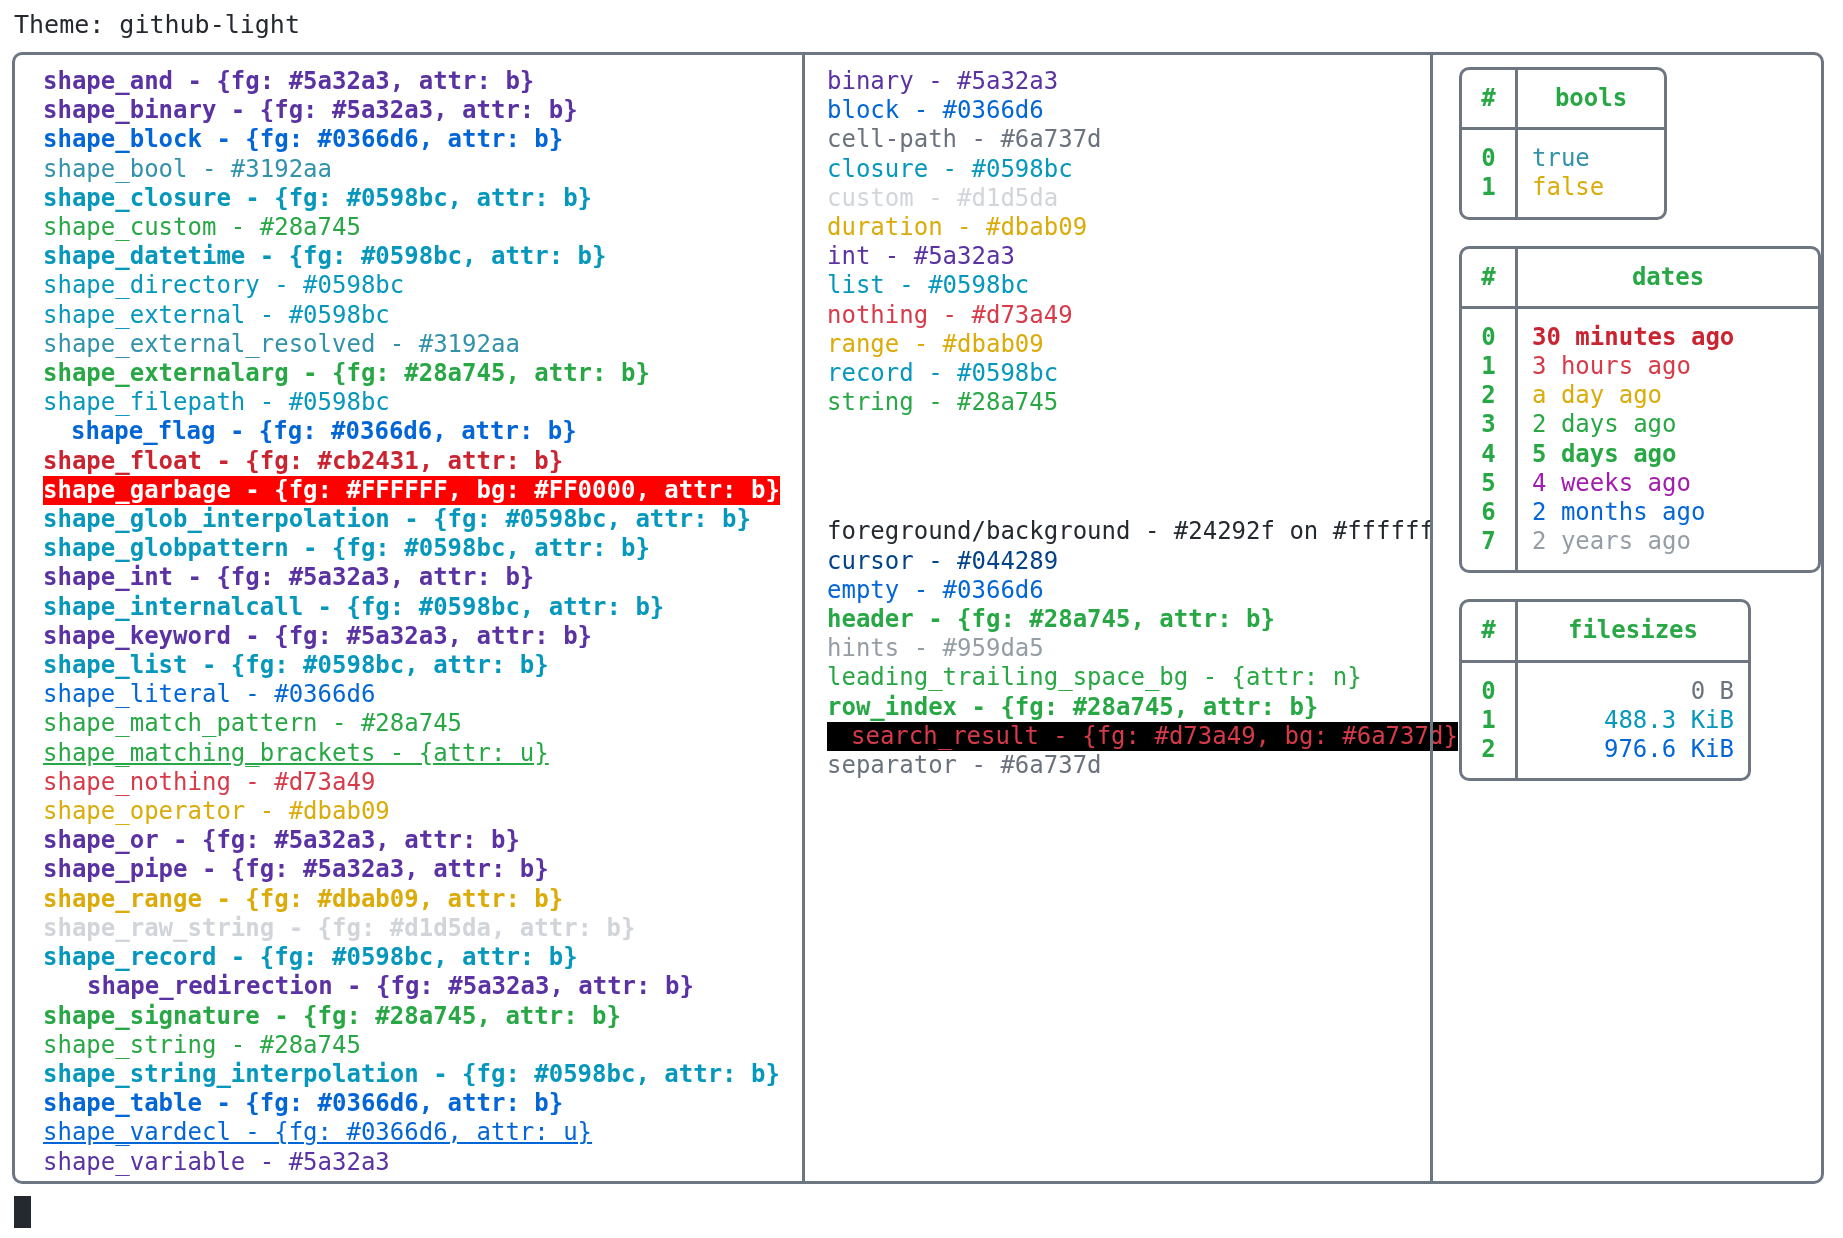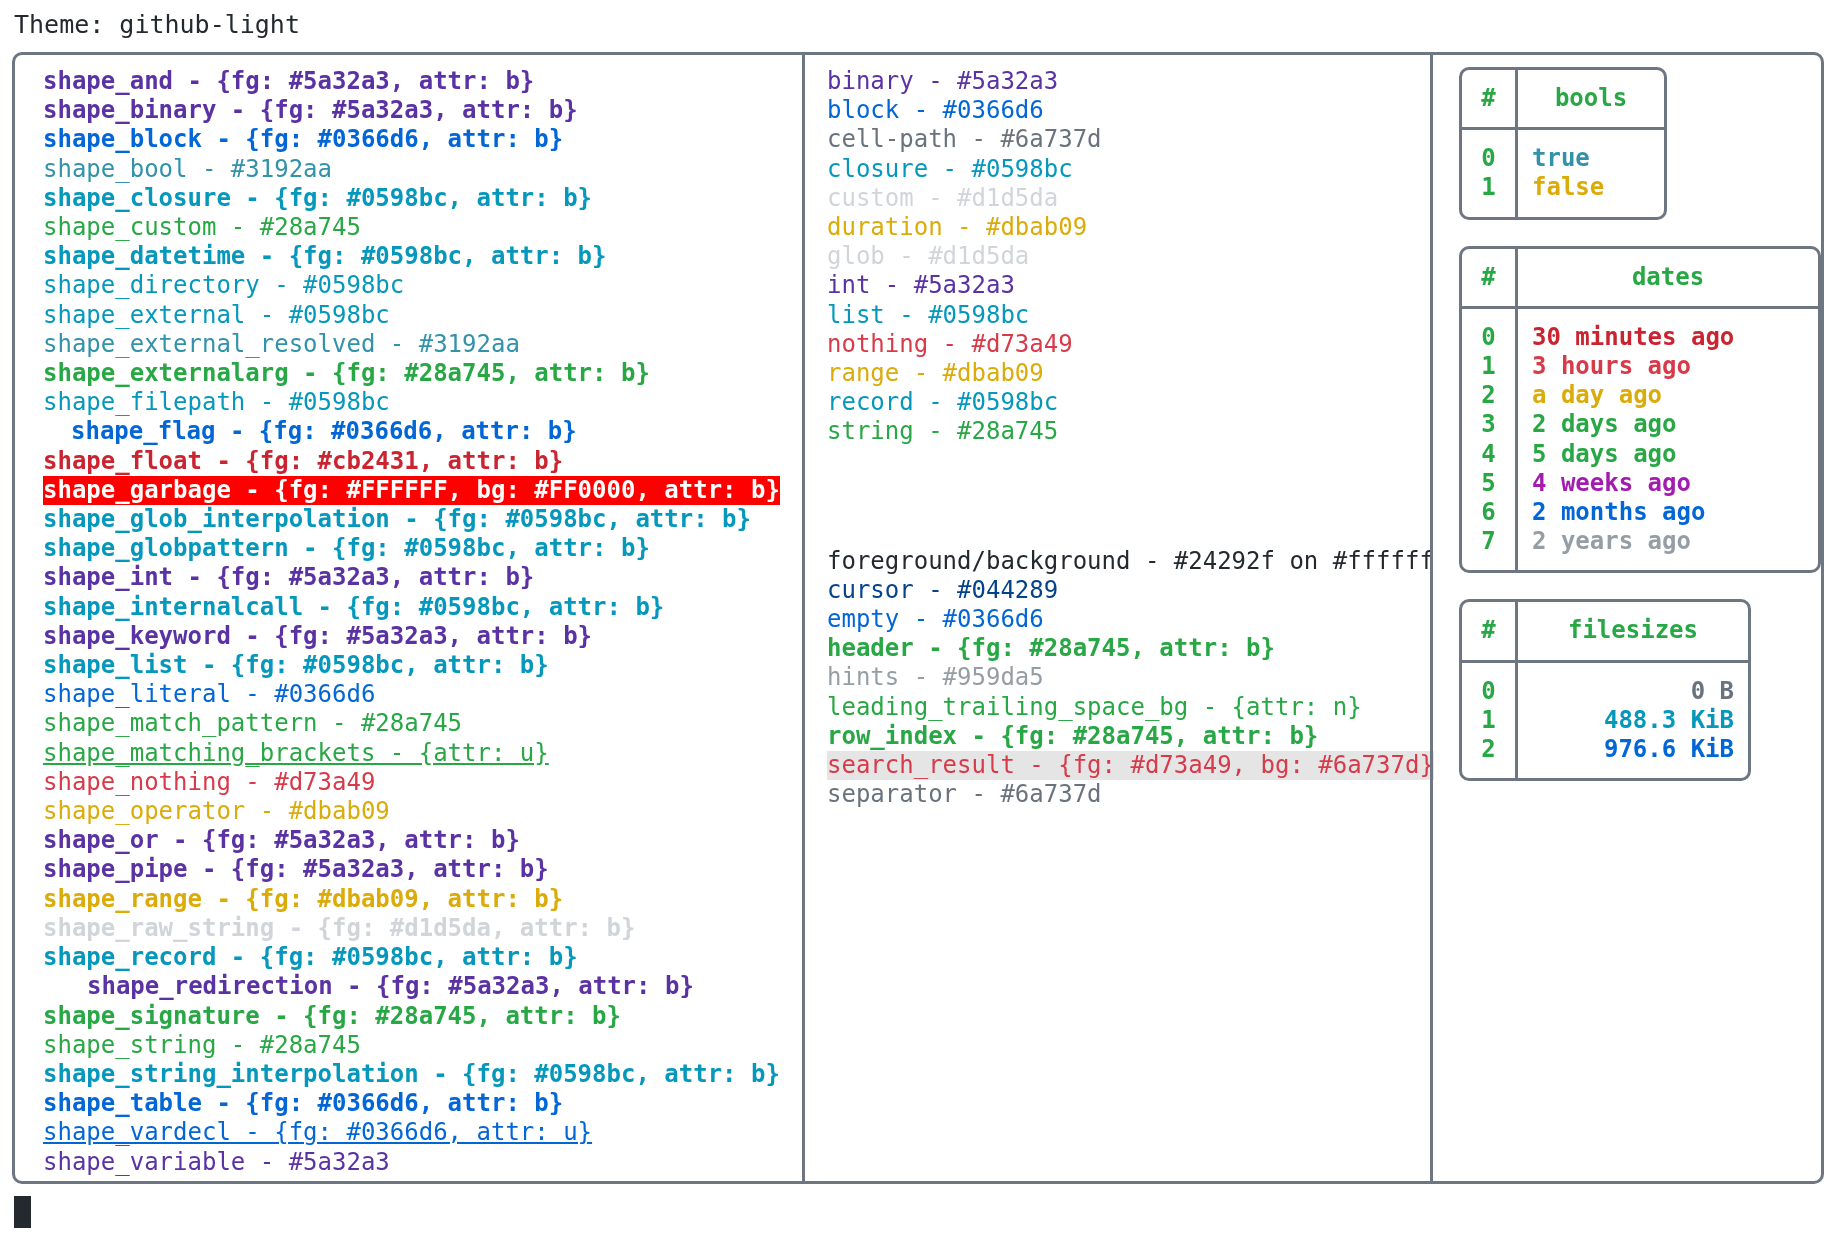--- a/index.html
+++ b/index.html
@@ -74,21 +74,20 @@
   }
   .mt-head, .mt-body { display: block; }
   .mt-row { display: flex; }
   .mt-head .mt-row { border-bottom: 3px solid #6e7681; }
   .mt-cell {
     font-size: 24px;
     line-height: 29.2px;
     white-space: pre;
     box-sizing: border-box;
     padding: 0 14px;
-    font-weight: bold;
   }
   .mt-idx {
     width: 56px;
     text-align: center;
     color: #28a745;
     font-weight: bold;
     border-right: 3px solid #6e7681;
     padding: 0 10px;
   }
   .mt-val { text-align: center; }
@@ -162,38 +161,37 @@
     </div>
 
   <div class="frame-col" id="col-mid">
     <div id="types-group">
         <div class="line"><span style="color: rgb(90, 50, 163);">binary - #5a32a3</span></div>
         <div class="line"><span style="color: rgb(3, 102, 214);">block - #0366d6</span></div>
         <div class="line"><span style="color: rgb(106, 115, 125);">cell-path - #6a737d</span></div>
         <div class="line"><span style="color: rgb(5, 152, 188);">closure - #0598bc</span></div>
         <div class="line"><span style="color: rgb(209, 213, 218); margin-top: 8px;">custom - #d1d5da</span></div>
         <div class="line"><span style="color: rgb(219, 171, 9);">duration - #dbab09</span></div>
-        <div class="line"><span style="color: rgb(209, 213, 218);">glob - #d1d5da</span></div>
         <div class="line"><span style="color: rgb(90, 50, 163);">int - #5a32a3</span></div>
         <div class="line"><span style="color: rgb(5, 152, 188);">list - #0598bc</span></div>
         <div class="line"><span style="color: rgb(215, 58, 73);">nothing - #d73a49</span></div>
         <div class="line"><span style="color: rgb(219, 171, 9);">range - #dbab09</span></div>
         <div class="line"><span style="color: rgb(5, 152, 188);">record - #0598bc</span></div>
         <div class="line"><span style="color: rgb(40, 167, 69);">string - #28a745</span></div>
       </div>
     <div class="spacer-block"></div>
     <div id="ui-group">
         <div class="line"><span style="color: rgb(36, 41, 47);">foreground/background - #24292f on #ffffff</span></div>
         <div class="line"><span style="color: rgb(4, 66, 137);">cursor - #044289</span></div>
         <div class="line"><span style="color: rgb(3, 102, 214);">empty - #0366d6</span></div>
         <div class="line"><span class="b" style="color: rgb(40, 167, 69);">header - {fg: #28a745, attr: b}</span></div>
         <div class="line"><span style="color: rgb(149, 157, 165);">hints - #959da5</span></div>
         <div class="line"><span style="color: rgb(40, 167, 69);">leading_trailing_space_bg - {attr: n}</span></div>
         <div class="line"><span class="b" style="color: rgb(40, 167, 69);">row_index - {fg: #28a745, attr: b}</span></div>
-        <div class="line"><span style="color: rgb(215, 58, 73); background: #e5e5e5; display: inline-block;">search_result - {fg: #d73a49, bg: #6a737d}</span></div>
+        <div class="line"><span style="color: rgb(215, 58, 73); background: #000000; display: inline-block; padding-left: 24px;">search_result - {fg: #d73a49, bg: #6a737d}</span></div>
         <div class="line"><span style="color: rgb(106, 115, 125);">separator - #6a737d</span></div>
       </div>
   </div>
 
   <div class="frame-col" id="col-right"><div class="mini-table" id="tbl-bools"><div class="mt-head">
           <div class="mt-row">
             <div class="mt-cell mt-idx">#</div>
             <div class="mt-cell mt-val">bools</div>
           </div>
         </div><div class="mt-body">

